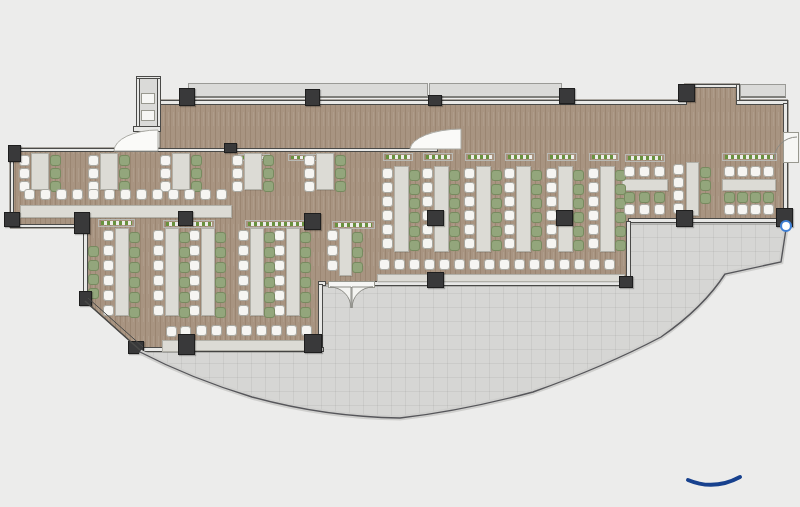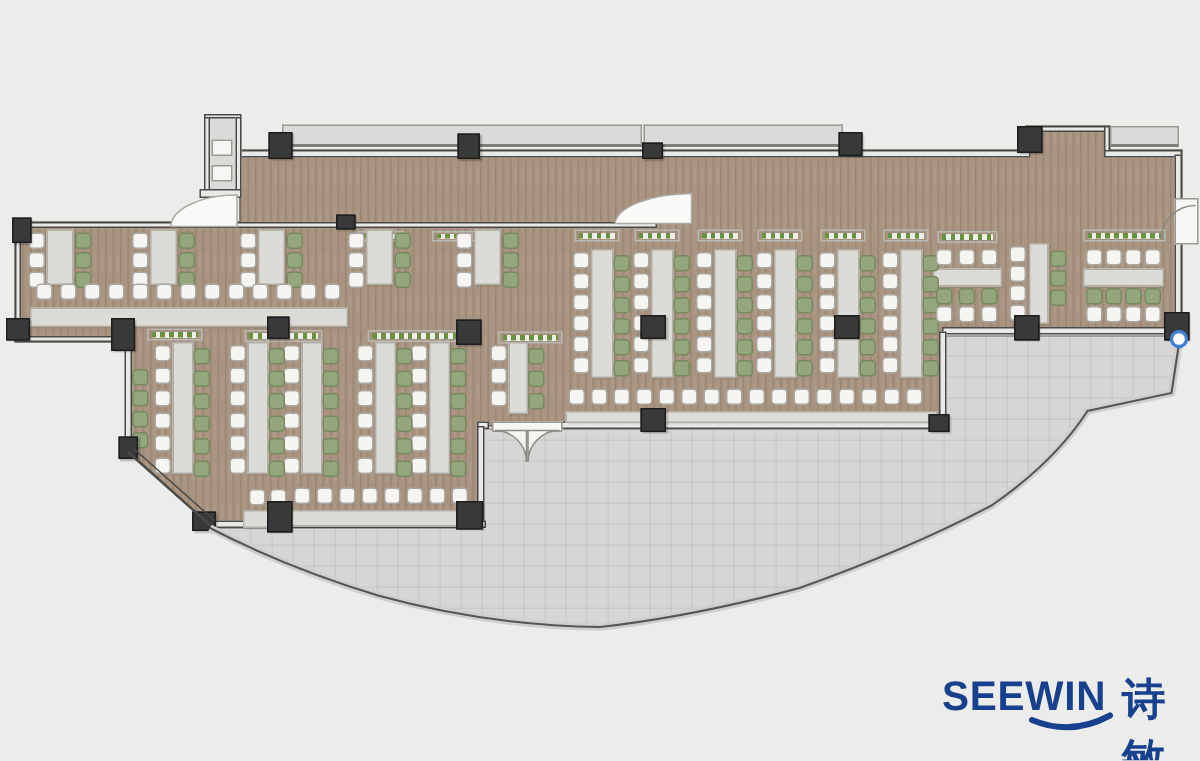--- a/index.html
+++ b/index.html
@@ -382,18 +382,14 @@
     <path stroke="#4a4a48" stroke-width="1" fill="none" d="M88,298 L143,347"></path>
     <path fill="#f4f4f1" stroke="#8b8b85" stroke-width="1" d="M330,287 A21,21 0 0 1 351,308 L351,287 Z"></path>
     <path fill="#f4f4f1" stroke="#8b8b85" stroke-width="1" d="M373,287 A21,21 0 0 0 352,308 L352,287 Z"></path>
     <path fill="#fafaf8" stroke="#aaaaa4" stroke-width="1" d="M410,149 L461,149 L461,129 A52,21 0 0 0 410,149 Z"></path>
     <path fill="#fafaf8" stroke="#aaaaa4" stroke-width="1" d="M158,151 L114,151 A44,21 0 0 1 158,130 Z"></path>
     <path fill="none" stroke="#8b8b85" stroke-width="1" d="M797,137 A23,23 0 0 0 774,160"></path>
     <circle id="blue-marker" fill="#ffffff" stroke="#3f7fd4" stroke-width="2.2" cx="786" cy="226" r="5"></circle>
     <path fill="none" stroke="#17418e" stroke-width="4" stroke-linecap="round" d="M688,480 Q714,491 740,477"></path>
   </svg>
 
-  <div id="logo">
-    <span class="latin" style="color:#17418e">SEEWIN</span>
-    <span class="cn" style="color:#17418e">诗敏</span>
-  </div>
 
 </div>
 
 </body></html>

